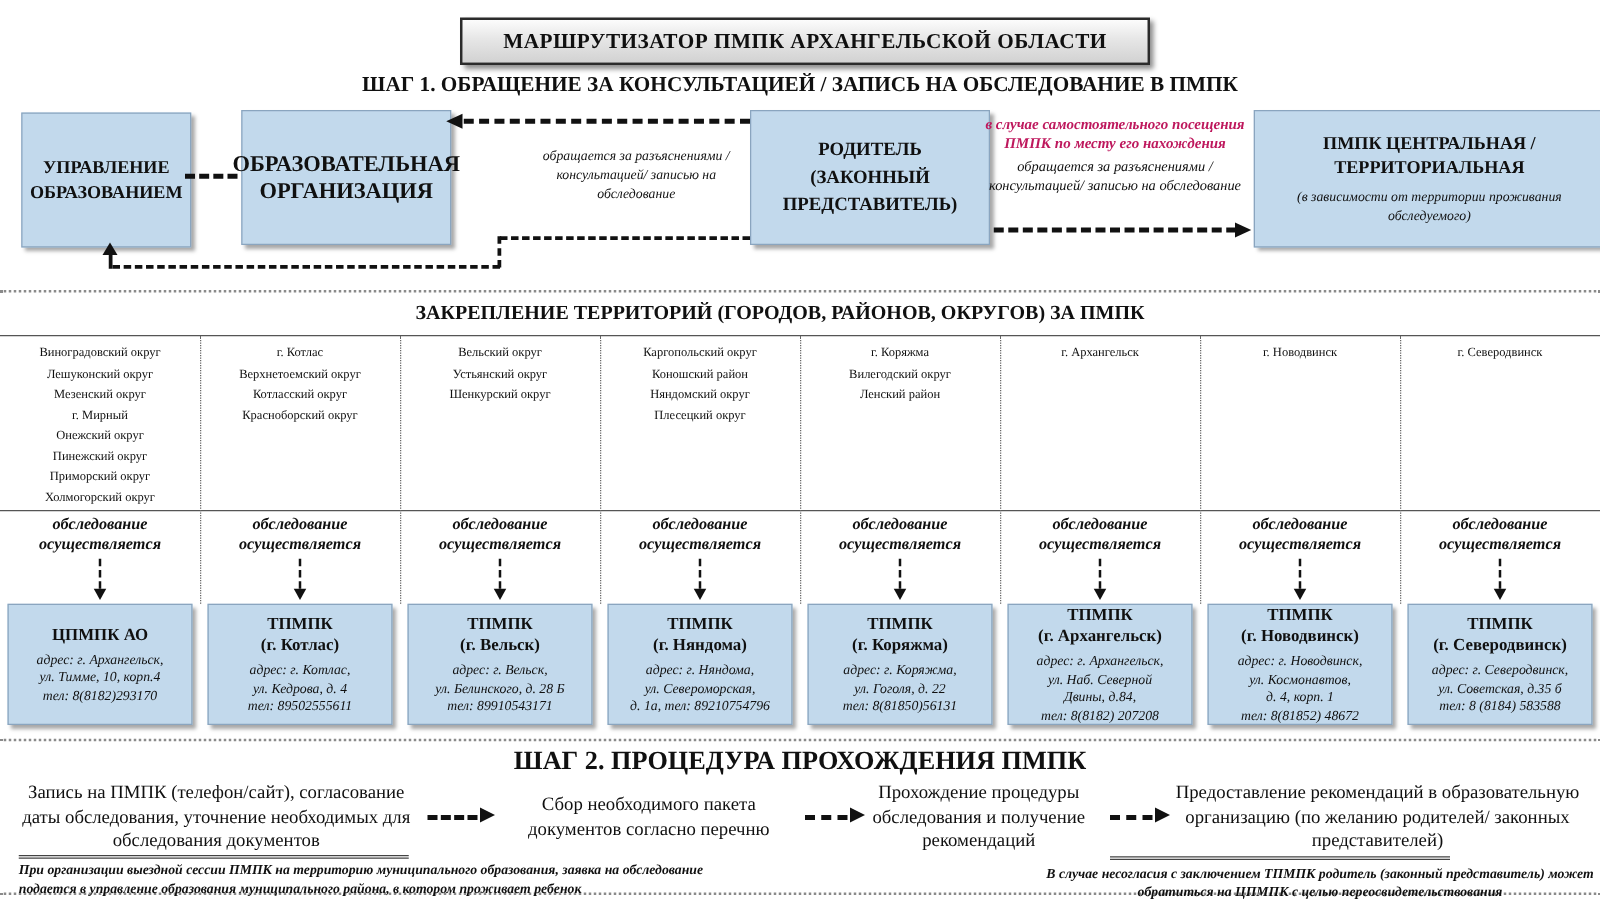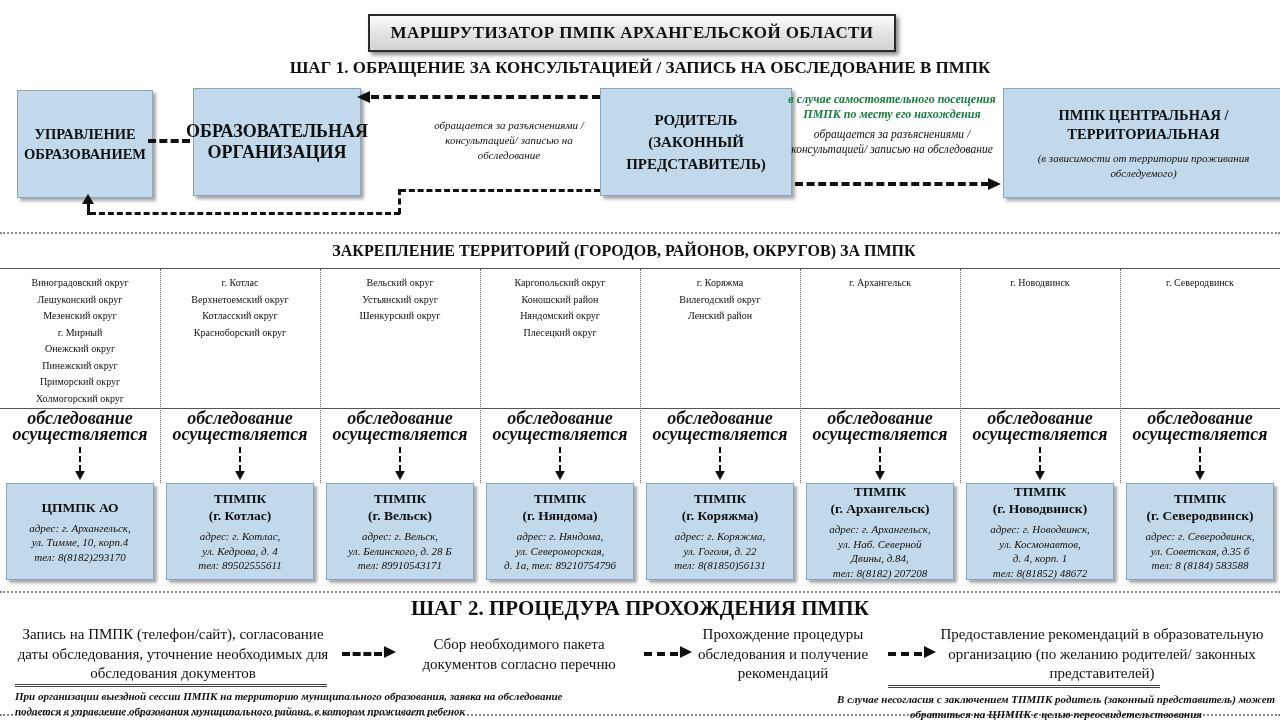--- a/index.html
+++ b/index.html
@@ -1,20 +1,20 @@
 <!DOCTYPE html>
 <html><head>
 <meta charset="utf-8">
 <style>
   html,body{margin:0;padding:0;background:#fff;}
   .canvas{position:relative;width:1280px;height:720px;background:#ffffff;overflow:hidden;
           font-family:"Liberation Serif","DejaVu Serif",serif;color:#101010;}
 
   
-  .title-box{position:absolute;left:368px;top:14px;width:516px;padding:7px 4px;
+  .title-box{position:absolute;left:368px;top:14px;width:516px;padding:7px 16px;
              text-align:center;font-weight:bold;font-size:17px;letter-spacing:.4px;
              border:2px solid #2b2b2b;background:linear-gradient(180deg,#fcfcfc 0%,#e6e6e6 45%,#d2d2d2 100%);
              box-shadow:3px 3px 4px rgba(0,0,0,.45);}
   .step-heading{position:absolute;left:0;width:1280px;text-align:center;font-weight:bold;font-size:17px;}
   .h1{top:58px;}
   .h2{top:596px;font-size:21px;}
   .terr-heading{position:absolute;left:0;top:242px;width:1248px;text-align:center;font-weight:bold;font-size:16px;}
 
   
   .bluebox{position:absolute;background:#c2d9ec;border:1px solid #8aa5bf;
@@ -38,37 +38,37 @@
            border-top:6px solid transparent;border-bottom:6px solid transparent;border-left:13px solid #111;}
   .ret-stub{left:400px;top:189px;width:200px;}
   .ret-vert{position:absolute;left:398px;top:189px;height:25px;border-left:3px dashed #111;}
   .ret-horiz{left:90px;top:212px;width:310px;}
   .ret-up{position:absolute;left:87px;top:203px;height:12px;border-left:3px solid #111;}
   .ret-up-head{position:absolute;left:82px;top:194px;width:0;height:0;
                border-left:6px solid transparent;border-right:6px solid transparent;border-bottom:10px solid #111;}
   .consult-left{position:absolute;left:418px;top:118px;width:182px;text-align:center;
                 font-style:italic;font-size:11px;line-height:15px;}
   .selfvisit{position:absolute;left:781px;top:92px;width:222px;text-align:center;}
-  .selfvisit .red{color:#15803d;font-weight:bold;font-style:italic;font-size:12px;line-height:15px;}
+  .selfvisit .red{color:#be185d;font-weight:bold;font-style:italic;font-size:12px;line-height:15px;}
   .selfvisit .blk{font-style:italic;font-size:11.5px;line-height:15px;margin-top:5px;}
 
   
   .dotted-div{position:absolute;left:0;width:1280px;border-top:2px dotted #8a8a8a;}
   .d1{top:232px;} .d2{top:591px;} .d3{top:714px;}
   .rule{position:absolute;left:0;width:1280px;border-top:1.5px solid #555;}
   .r-top{top:268px;} .r-mid{top:408px;}
   .vsep{position:absolute;top:269px;height:214px;border-left:1.5px dotted #666;}
 
   
   #territory-columns{position:absolute;left:0;top:269px;width:1280px;height:316px;display:flex;}
   .tcol{width:160px;display:flex;flex-direction:column;align-items:center;}
   .areas{height:139px;width:100%;padding-top:6px;box-sizing:border-box;
          font-size:10px;line-height:16.5px;text-align:center;}
   .exam-label{height:36px;width:140px;padding-top:3px;box-sizing:border-box;text-align:center;
-              font-weight:bold;font-style:italic;font-size:18px;line-height:15.5px;}
+              font-weight:bold;font-style:italic;font-size:13px;line-height:15.5px;}
   .varrow{height:39px;display:flex;flex-direction:column;align-items:center;justify-content:flex-start;padding-top:3px;box-sizing:border-box;}
   .vline{height:24px;width:0;border-left:2px dashed #111;}
   .vhead{width:0;height:0;border-left:5px solid transparent;border-right:5px solid transparent;border-top:9px solid #111;}
   .pmpk-box{width:148px;height:97px;background:#c2d9ec;border:1px solid #8aa5bf;
             box-shadow:3px 3px 3px #a8a8a8;display:flex;flex-direction:column;
             justify-content:center;align-items:center;text-align:center;padding:2px;box-sizing:border-box;}
   .pmpk-name{font-weight:bold;font-size:13.5px;line-height:17px;}
   .pmpk-details{font-style:italic;font-size:11px;line-height:14.5px;margin-top:5px;}
 
   

